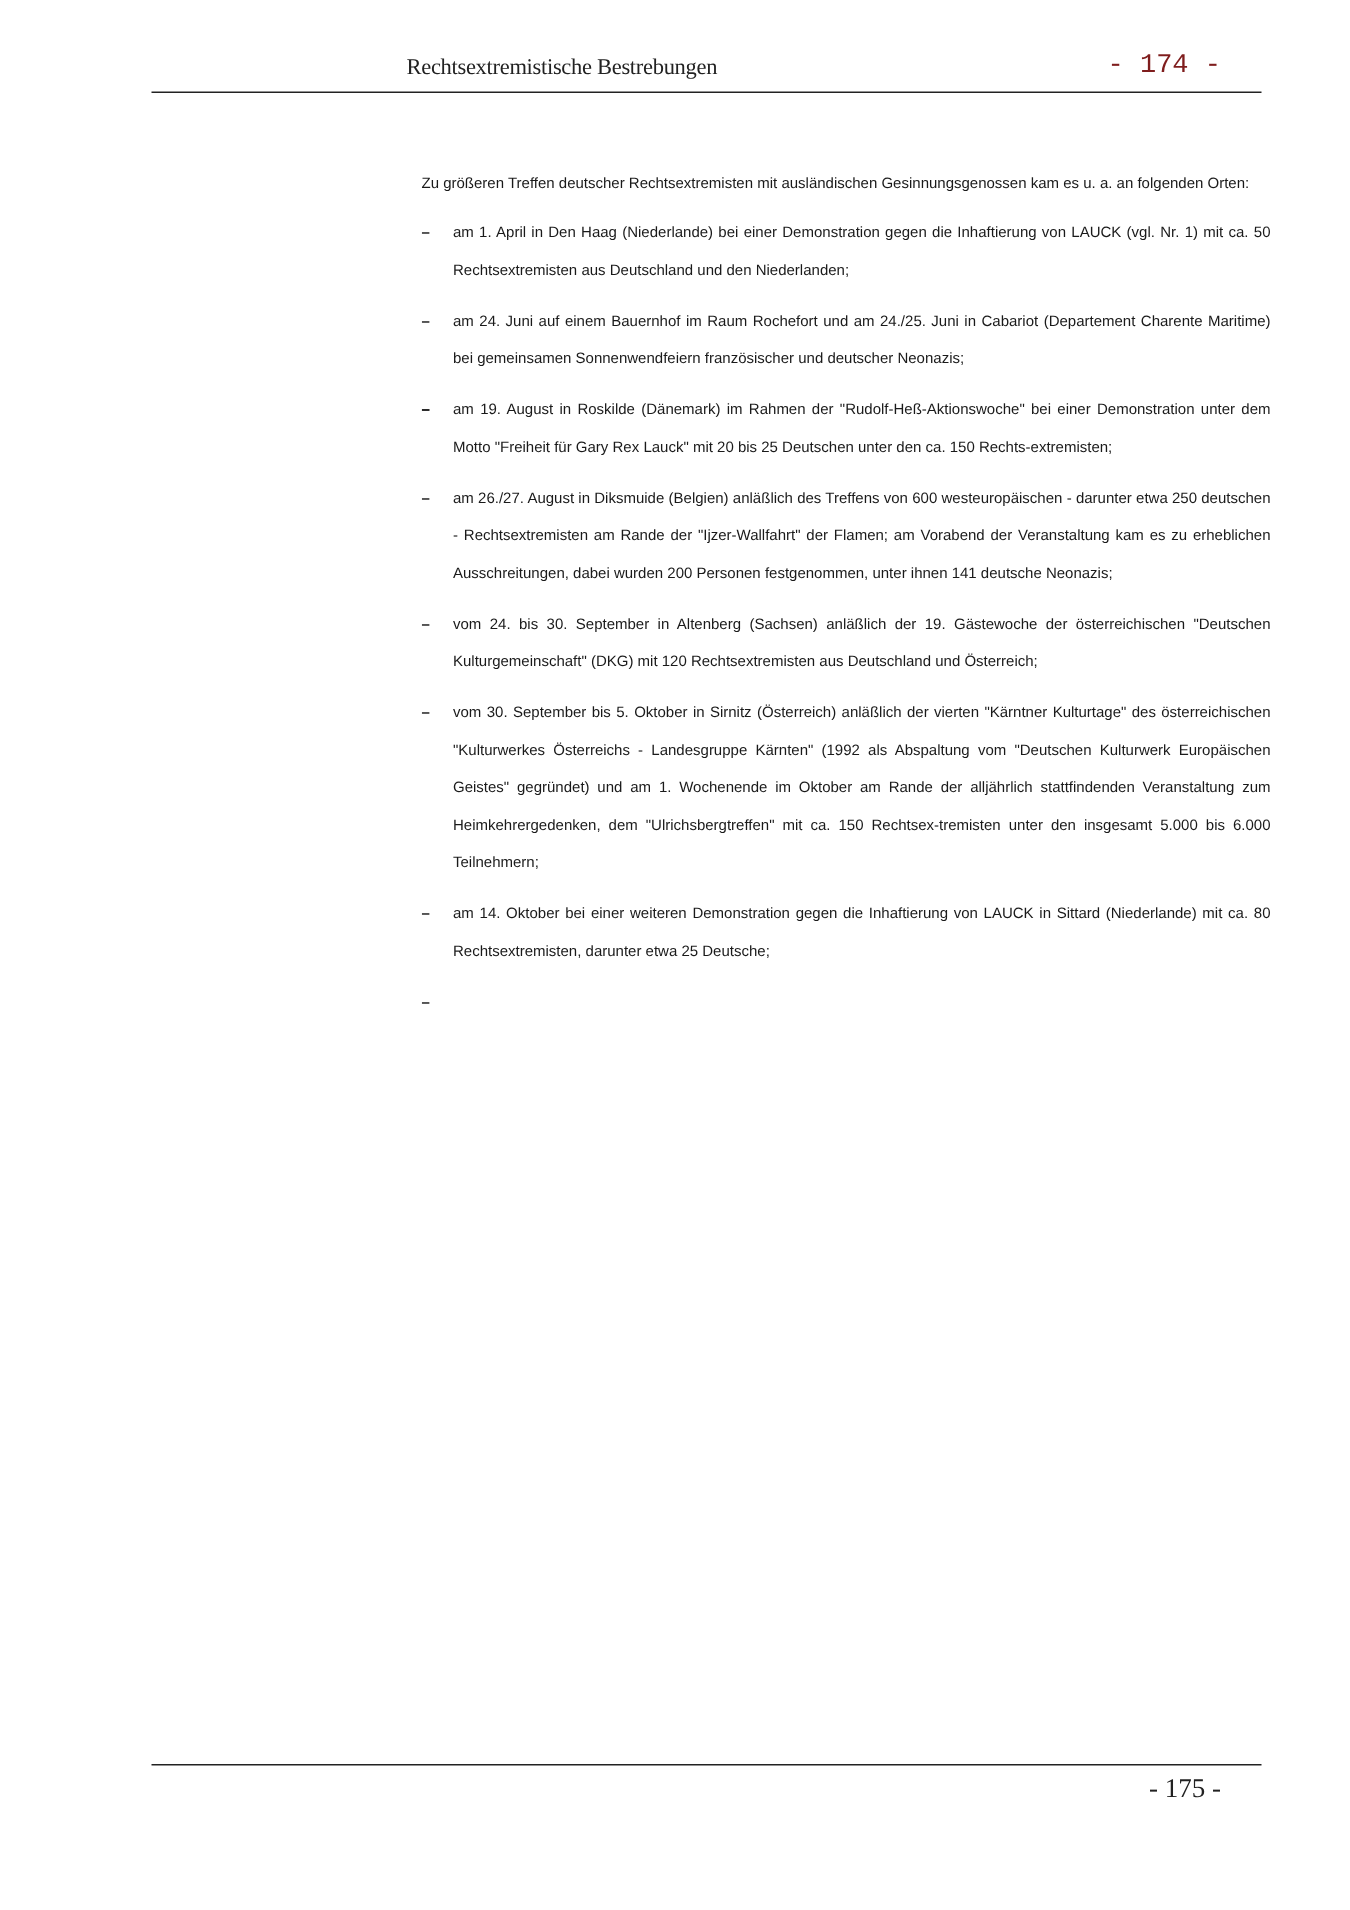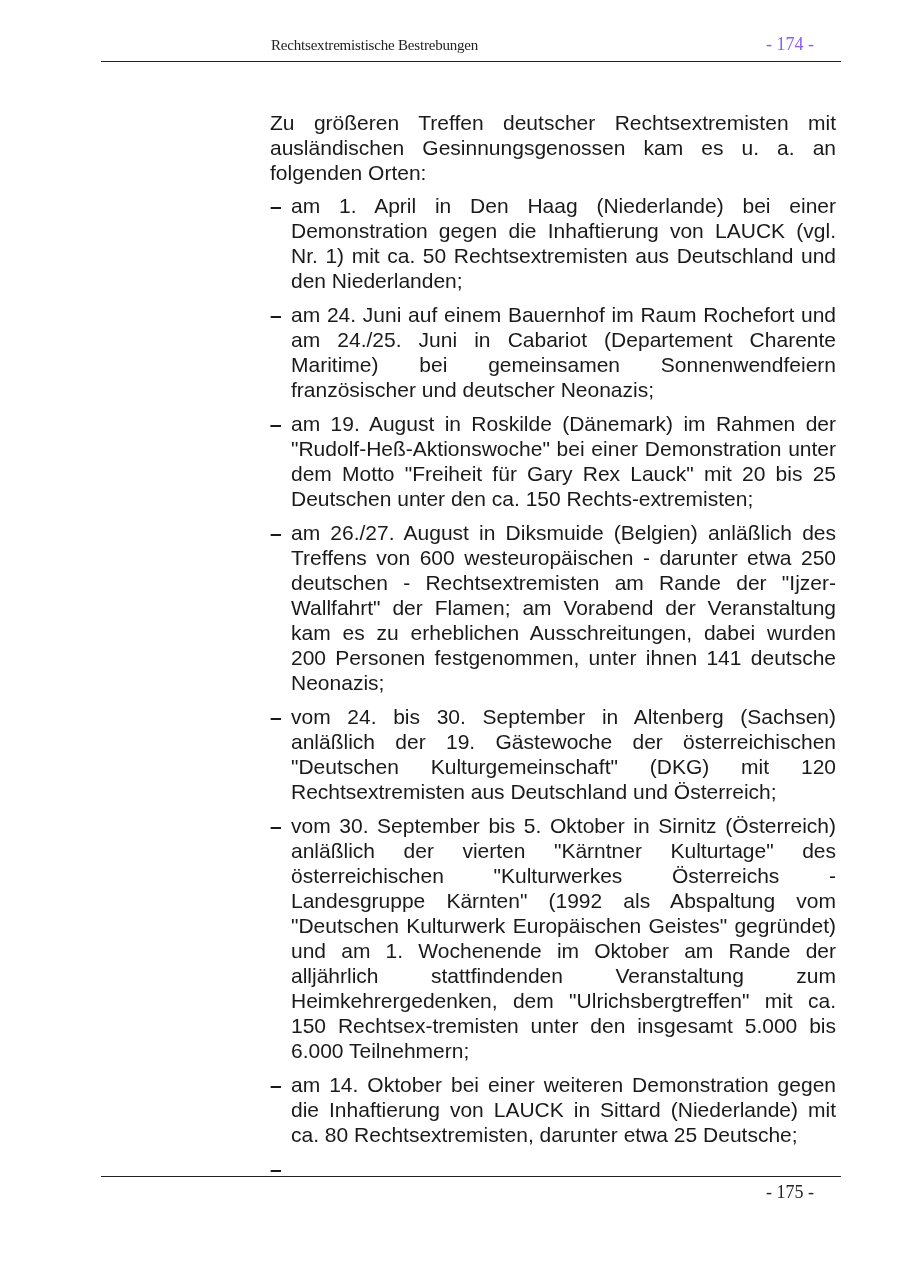--- a/index.html
+++ b/index.html
@@ -1,20 +1,20 @@
 <!DOCTYPE html>
 <html><head>
 <meta charset="utf-8">
 <style>
   html, body { margin: 0; padding: 0; background: #ffffff; }
   body { width: 900px; height: 1273px; position: relative; overflow: hidden; font-family: "Liberation Sans", sans-serif; color: #1a1a1a; }
   .header { position: absolute; left: 101px; top: 30px; width: 740px; height: 31px; border-bottom: 1.5px solid #222; }
   .header-title { position: absolute; left: 170px; top: 7px; font-family: Liberation Serif, serif; font-size: 15px; letter-spacing: -0.2px; color: #222; }
-  .header-page { position: absolute; right: 27px; top: 4px; font-family: Liberation Serif, serif; font-size: 18px; color: #8b5cf6; }
-  .content { position: absolute; left: 270px; top: 110px; width: 566px; font-size: 21px; line-height: 25px; }
+  .header-page { position: absolute; right: 27px; top: 4px; font-family: Liberation Mono, monospace; font-size: 18px; color: #7f1d1d; }
+  .content { position: absolute; left: 281px; top: 110px; width: 566px; font-size: 10px; line-height: 25px; }
   .intro { text-align: justify; margin: 0 0 8px 0; }
   .list { list-style: none; margin: 0; padding: 0; }
   .item { position: relative; padding-left: 21px; text-align: justify; margin-bottom: 9px; }
   .dash { position: absolute; left: 0; top: 0; font-weight: bold; }
   .footer { position: absolute; left: 101px; top: 1176px; width: 740px; border-top: 1.5px solid #222; }
   .footer-page { position: absolute; right: 27px; top: 5px; font-family: "Liberation Serif", serif; font-size: 18px; color: #222; }
 </style>
 </head>
 <body>
 

